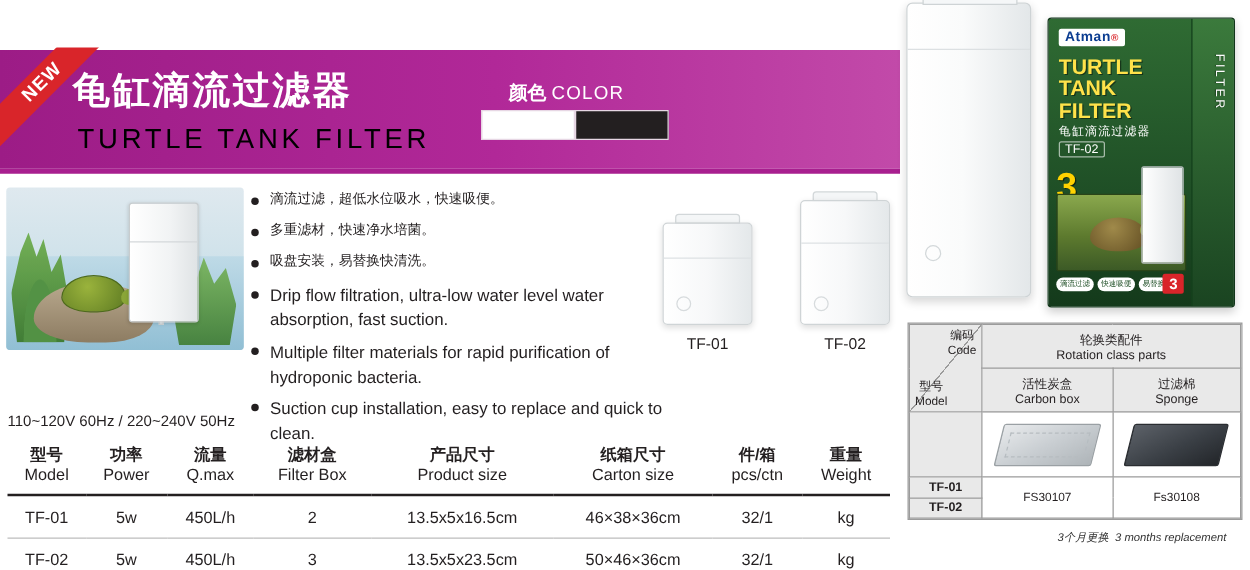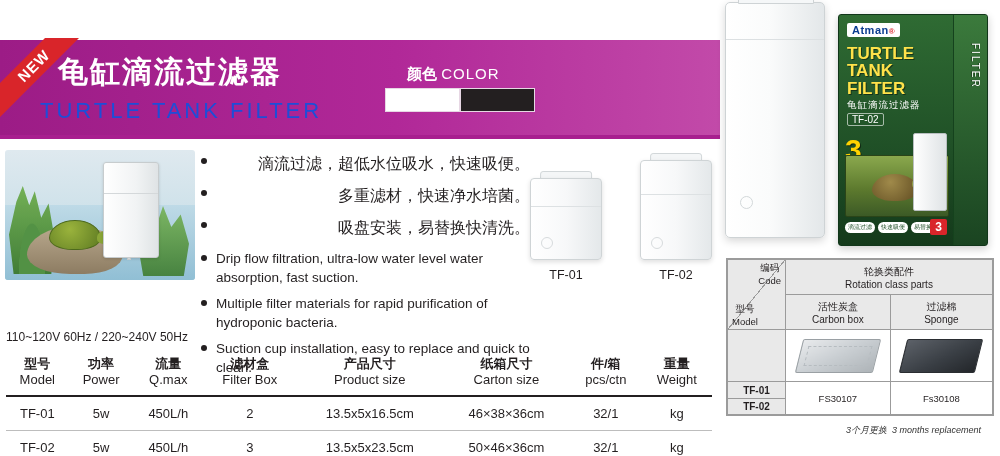--- a/index.html
+++ b/index.html
@@ -20,22 +20,22 @@
     background:linear-gradient(90deg,#9c1c86 0%, #b12898 55%, #c24aa9 100%);
   }
   .header-band:after{
     content:""; position:absolute; right:-1px; top:0; width:0; height:0;
   }
   .title-cn {
     position:absolute; left:58px; top:52px;
     font-size:30px; font-weight:bold; color:#ffffff; letter-spacing:2px;
   }
   .title-en {
-    position:absolute; left:40px; top:98px;
-    font-size:22px; color:#1d4ed8; letter-spacing:3px;
+    position:absolute; left:62px; top:98px;
+    font-size:22px; color:#000000; letter-spacing:3px;
     font-family:"Liberation Sans", sans-serif;
   }
   
   .new-ribbon {
     position:absolute; left:-2px; top:38px; width:86px; height:86px;
     overflow:hidden;
   }
   .new-ribbon .band {
     position:absolute; left:-24px; top:16px;
     width:120px; height:24px;
@@ -128,21 +128,21 @@
     position:absolute; left:200px; top:152px; width:330px;
   }
   .feat {
     position:relative;
     padding-left:16px;
     margin-bottom:6px;
     font-size:13.5px;
     line-height:1.45;
     color:#231f20;
   }
-  .feat.cn { font-size:16px; margin-bottom:9px;text-align:right; }
+  .feat.cn { font-size:11px; margin-bottom:9px; }
   .feat:before {
     content:"";
     position:absolute; left:1px; top:6px;
     width:6px; height:6px; border-radius:50%;
     background:#231f20;
   }
 
   
   .prod { position:absolute; }
   .prod .body {

